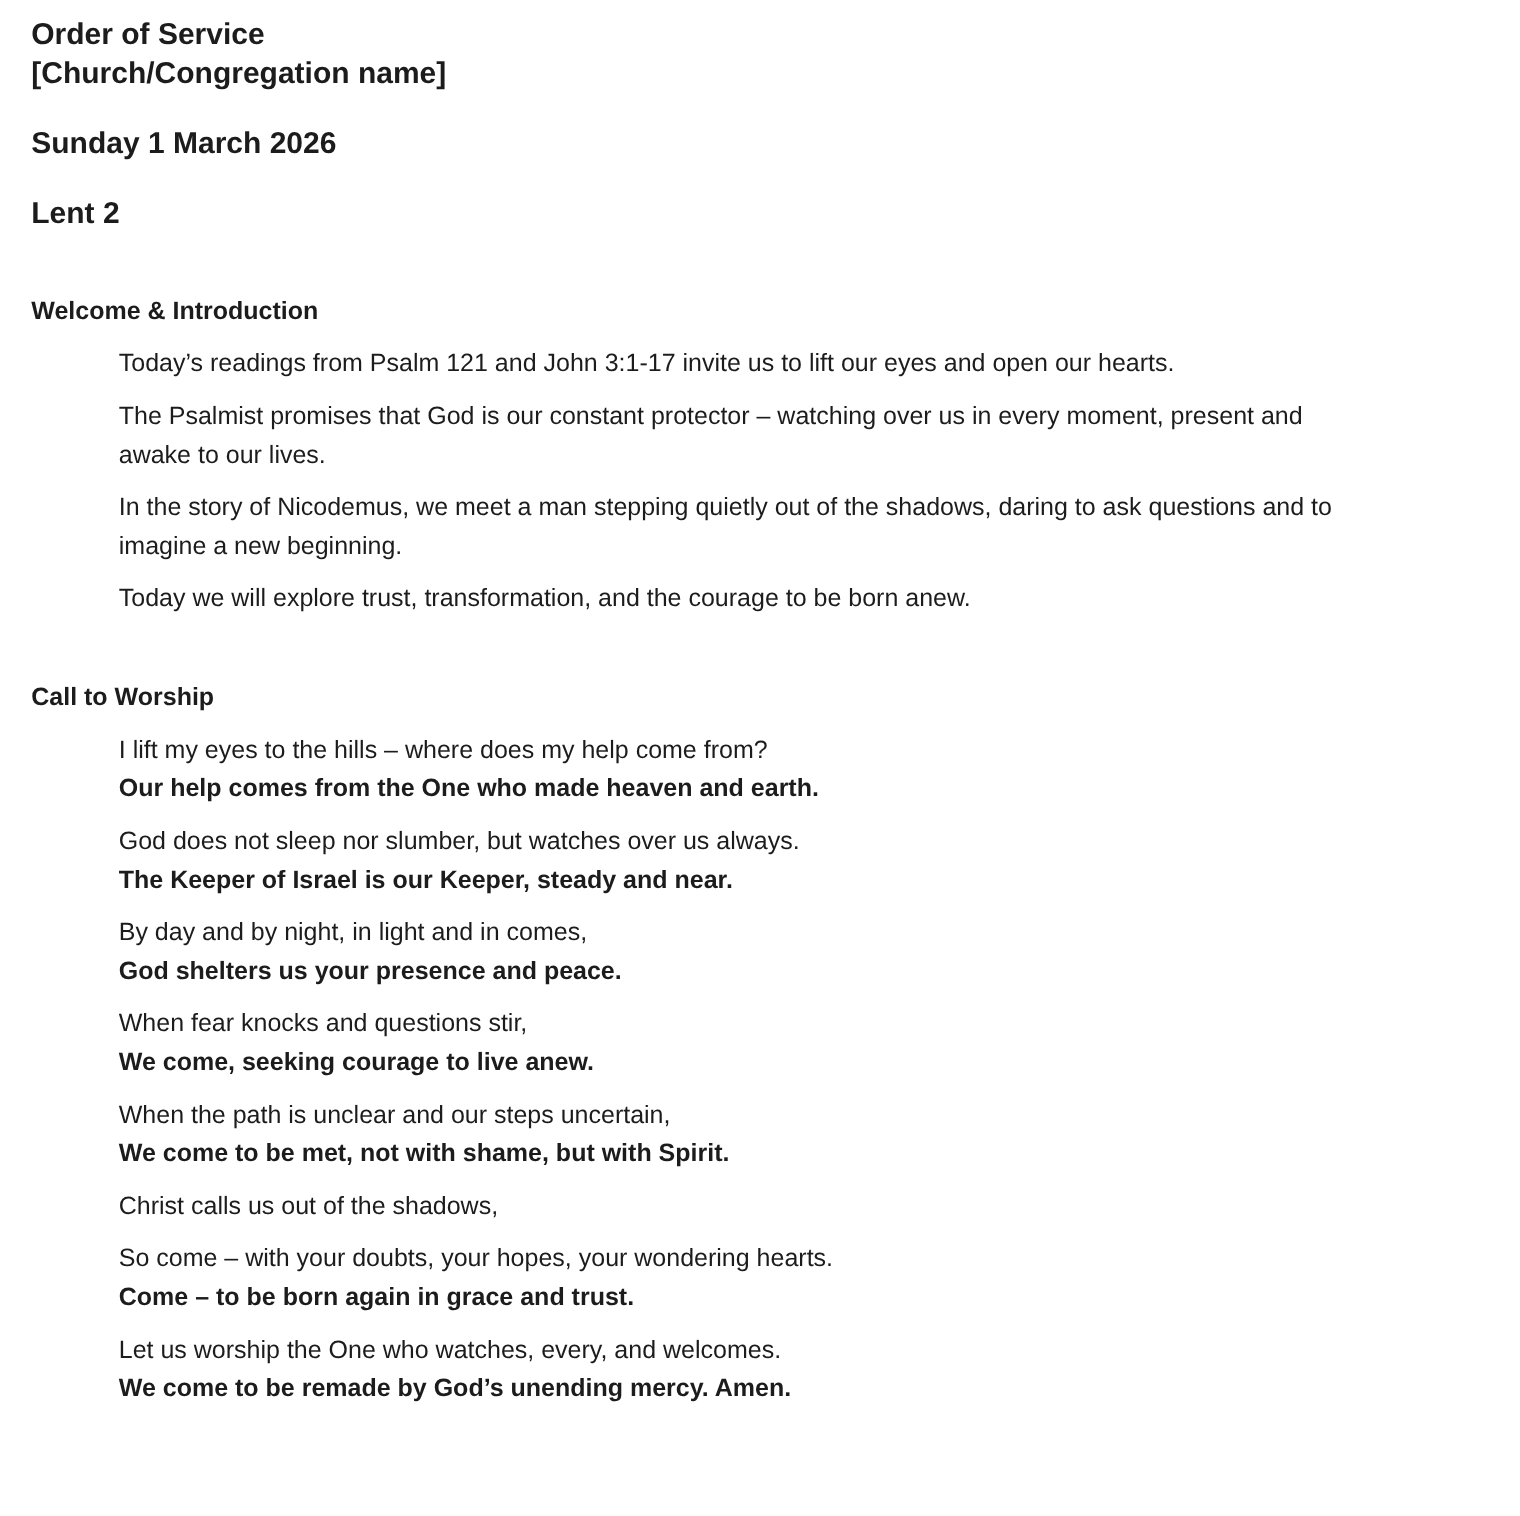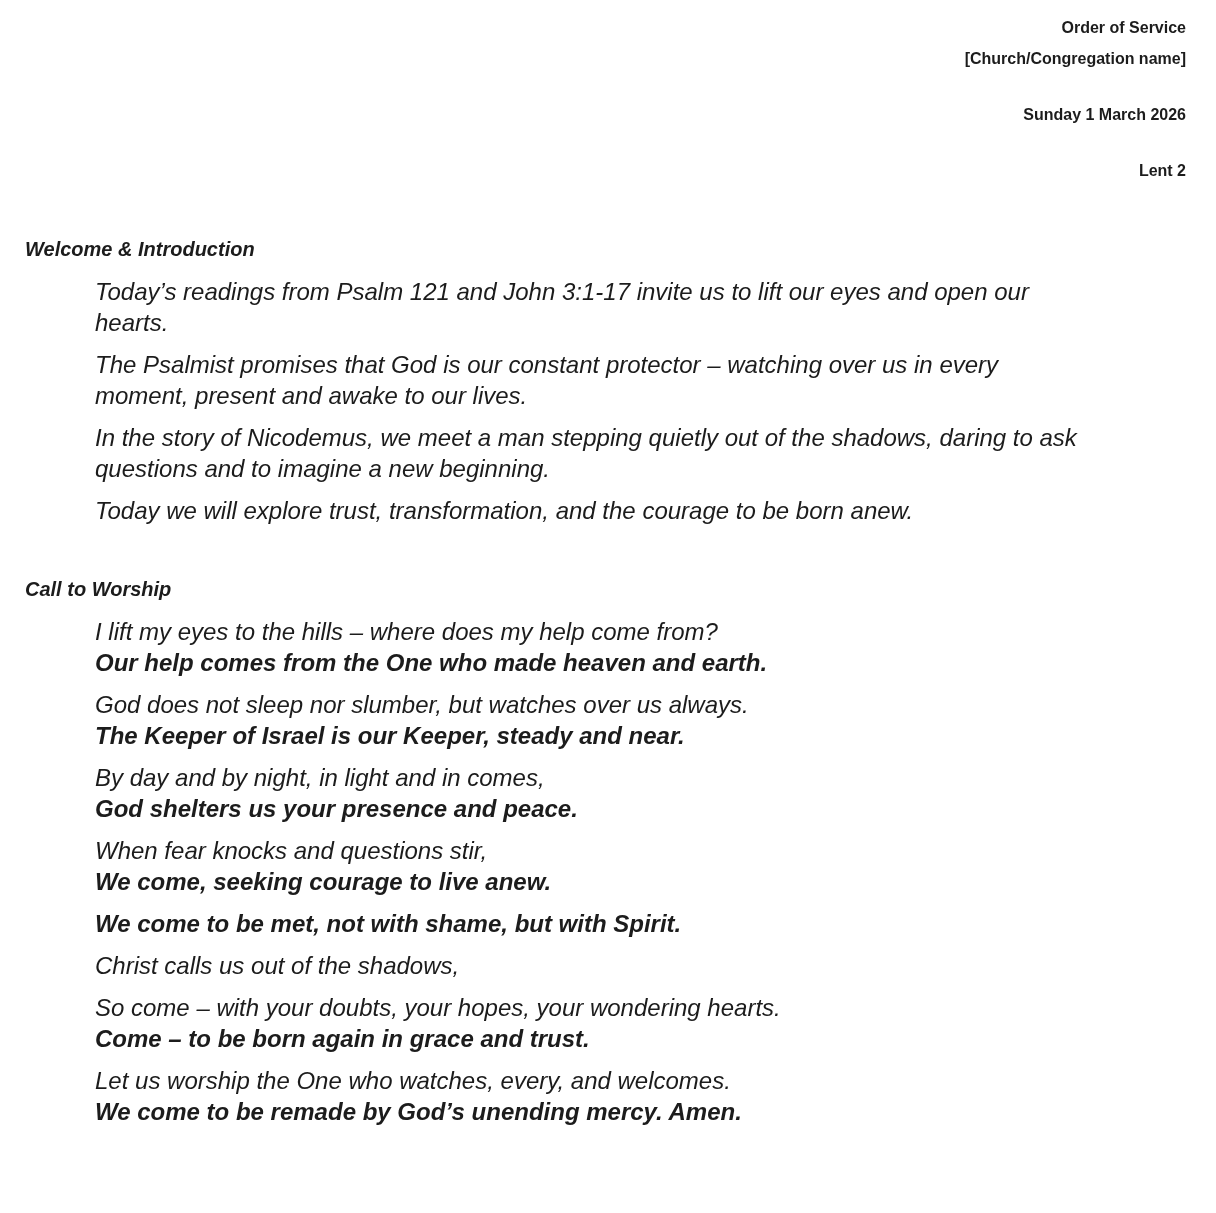--- a/index.html
+++ b/index.html
@@ -17,41 +17,41 @@
   }
   .page {
     box-sizing: border-box;
     width: 1216px;
     height: 1213px;
     padding: 12px 30px 0 25px;
     background: #ffffff;
   }
   
   .doc-header {
-    text-align: right;
+    text-align: left;
     font-weight: bold;
-    font-size: 16px;
+    font-size: 24px;
     line-height: 31px;
   }
   .h-line { margin: 0; }
   .h-line.spaced { margin-top: 25px; }
   .leaders .reg { font-weight: normal; }
   .leaders .organ { margin-left: 16px; }
   
-  .section { margin-top: 50px; font-style: italic; }
+  .section { margin-top: 50px; }
   .section-heading {
     margin: 0 0 13px 0;
     font-size: 20px;
     font-weight: bold;
     line-height: 27px;
   }
   .body-block {
     margin-left: 70px;   
     max-width: 992px;
-    font-size: 24px;
+    font-size: 20px;
     line-height: 31px;
   }
   .para { margin: 0 0 11px 0; }
   .pair { margin: 0 0 11px 0; }
   .pair .call { font-weight: normal; }
   .pair .response { font-weight: bold; }
 </style>
 </head>
 <body>
 
@@ -92,20 +92,21 @@
         <div class="call">By day and by night, in light and in comes,</div>
         <div class="response">God shelters us your presence and peace.</div>
       </div>
 
       <div class="pair">
         <div class="call">When fear knocks and questions stir,</div>
         <div class="response">We come, seeking courage to live anew.</div>
       </div>
 
       <div class="pair">
+        <div class="call">When the path is unclear and our steps uncertain,</div>
         <div class="response">We come to be met, not with shame, but with Spirit.</div>
       </div>
 
       <div class="pair">
         <div class="call">Christ calls us out of the shadows,</div>
       </div>
 
       <div class="pair">
         <div class="call">So come – with your doubts, your hopes, your wondering hearts.</div>
         <div class="response">Come – to be born again in grace and trust.</div>

